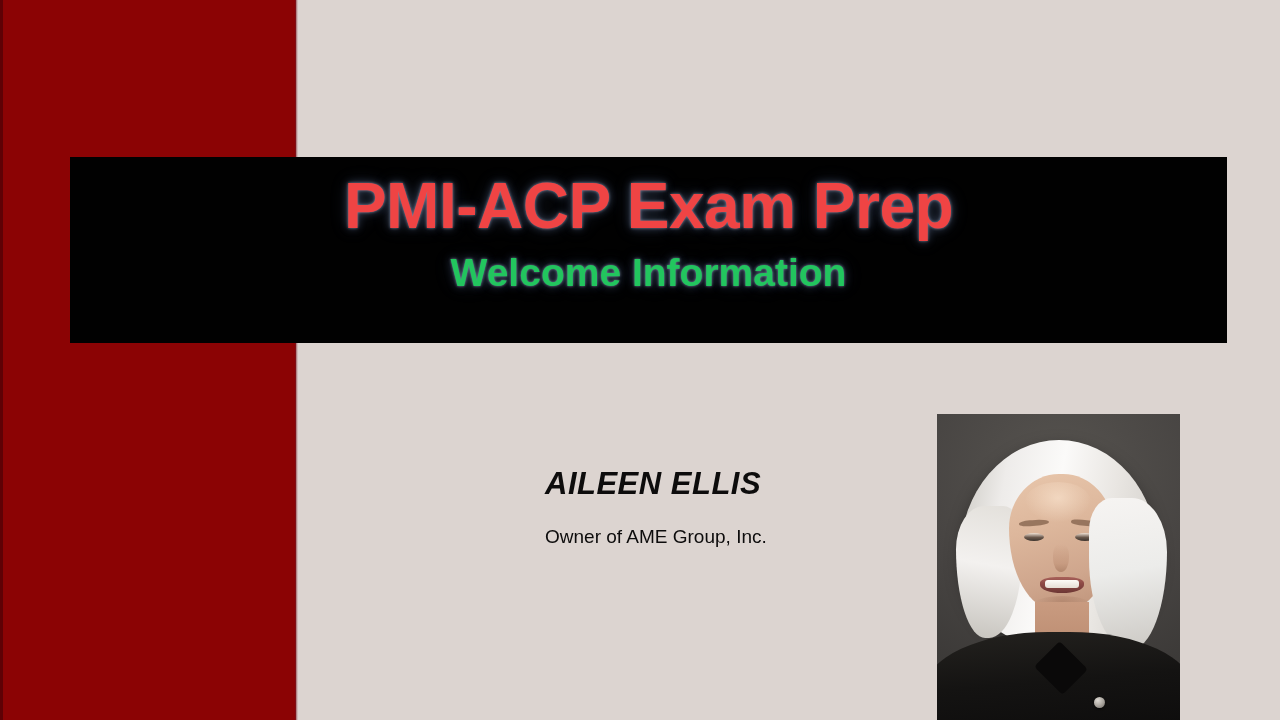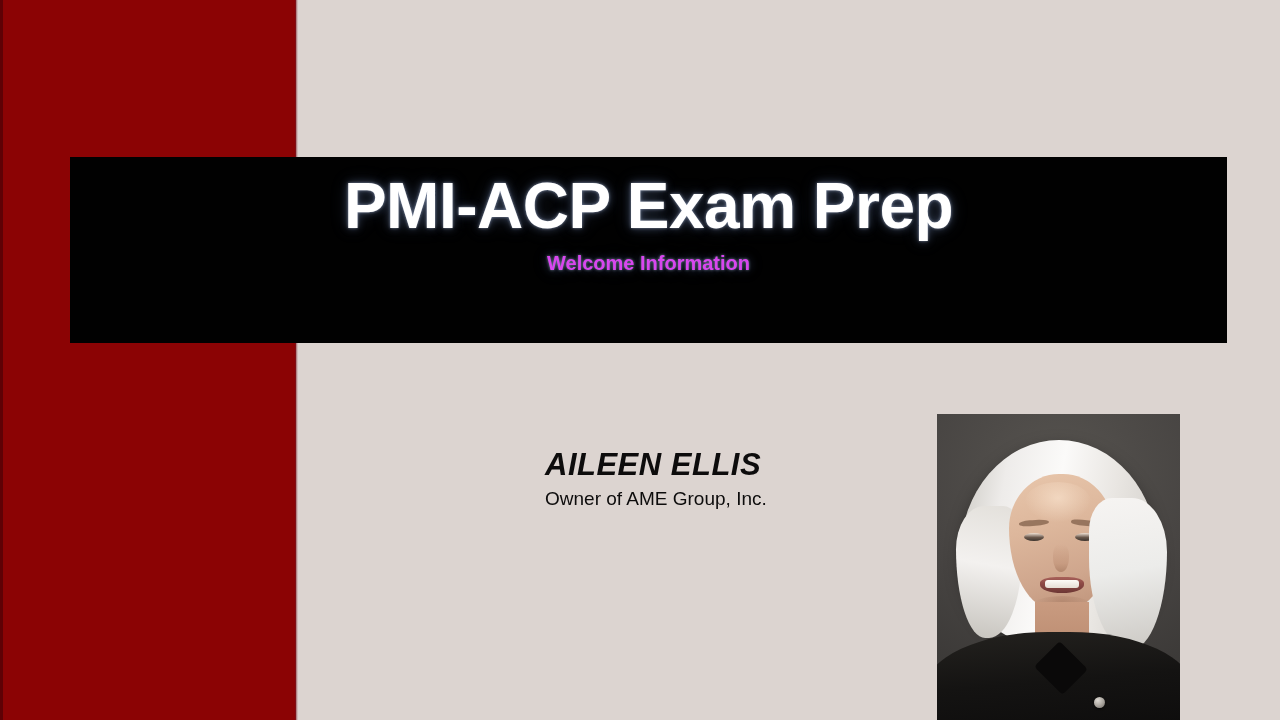--- a/index.html
+++ b/index.html
@@ -58,49 +58,49 @@
     align-items: center;
     justify-content: flex-start;
     box-sizing: border-box;
     padding-top: 16px;
   }
 
   #title-main {
     font-size: 64px;
     font-weight: 700;
     letter-spacing: -0.5px;
-    color: #ffffff;
+    color: #ef4444;
     line-height: 1.05;
     text-align: center;
     white-space: nowrap;
     text-shadow:
       0 0 3px rgba(200, 215, 245, 0.55),
       0 0 9px rgba(150, 175, 225, 0.35),
       0 0 18px rgba(110, 140, 200, 0.22);
   }
 
   #title-sub {
     margin-top: 12px;
-    font-size: 20px;
-    font-weight: 700;
-    color: #d946ef;
+    font-size: 39px;
+    font-weight: 700;
+    color: #22c55e;
     line-height: 1.1;
     text-align: center;
     white-space: nowrap;
     text-shadow:
       0 0 3px rgba(190, 210, 245, 0.6),
       0 0 10px rgba(130, 160, 215, 0.38),
       0 0 20px rgba(95, 125, 190, 0.2);
   }
 
   
   #presenter-block {
     position: absolute;
     left: 545px;
-    top: 449px;
+    top: 468px;
     width: 380px;
     color: #0d0c0c;
     text-align: left;
   }
 
   #presenter-name {
     font-size: 31px;
     font-style: italic;
     font-weight: 700;
     letter-spacing: 0.5px;
@@ -120,21 +120,21 @@
 
   #presenter-creds .tm {
     font-size: 13px;
     font-style: normal;
     font-weight: 700;
     vertical-align: 11px;
     letter-spacing: 0;
   }
 
   #presenter-role {
-    margin-top: 9px;
+    margin-top: 28px;
     font-size: 19px;
     font-style: normal;
     font-weight: 400;
     line-height: 1.1;
     white-space: nowrap;
   }
 
   
   #portrait {
     position: absolute;

